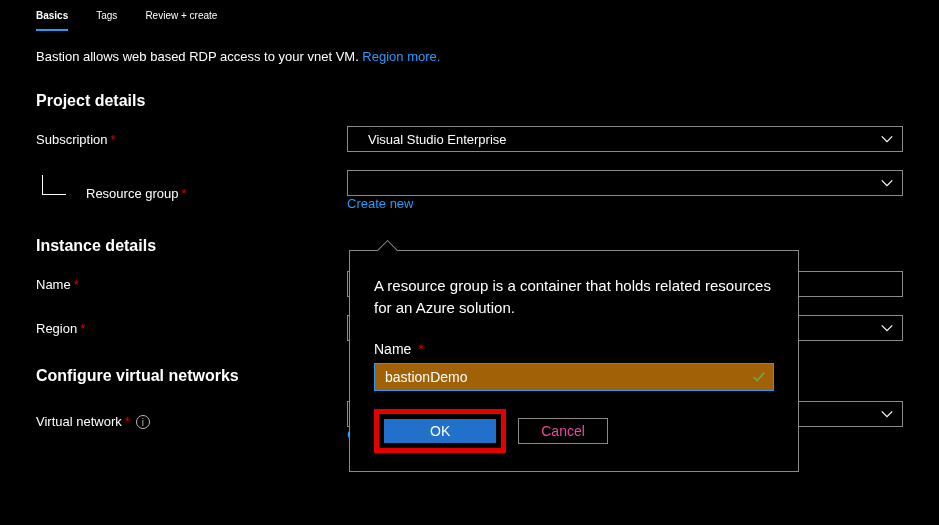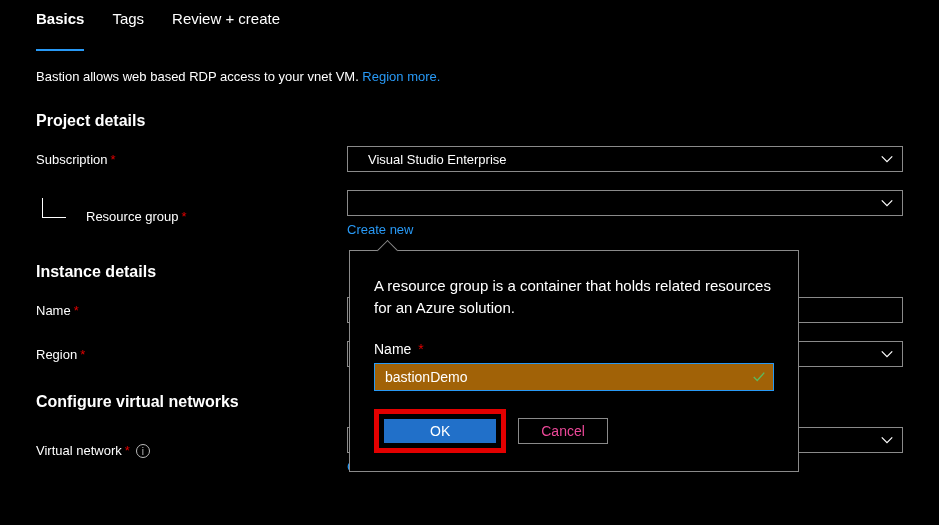--- a/index.html
+++ b/index.html
@@ -13,23 +13,23 @@
       padding: 10px 36px 0 36px;
       position: relative;
       overflow: hidden;
     }
     .tabs {
       display: flex;
       gap: 28px;
       margin-bottom: 6px;
     }
     .tab {
-      padding-bottom: 22px;
+      padding-bottom: 8px;
       cursor: pointer;
-      font-size: 15px;
+      font-size: 10px;
     }
     .tab.active {
       font-weight: 600;
       border-bottom: 2px solid #2899f5;
     }
     .intro {
       margin: 18px 0 28px 0;
       font-size: 13px;
     }
     .intro a { color: #2899f5; text-decoration: none; }
@@ -92,21 +92,21 @@
       right: 8px;
       top: 5px;
     }
     .chev svg { width: 14px; height: 14px; }
     .link {
       color: #2899f5;
       font-size: 13px;
       cursor: pointer;
       display: inline-block;
     }
-    .link.cn { margin-top: 6px; }
+    .link.cn { }
     
     .popover {
       position: absolute;
       left: 349px;
       top: 250px;
       width: 450px;
       border: 1px solid #8a8a8a;
       background: #000;
       padding: 24px 24px 18px 24px;
       z-index: 10;

